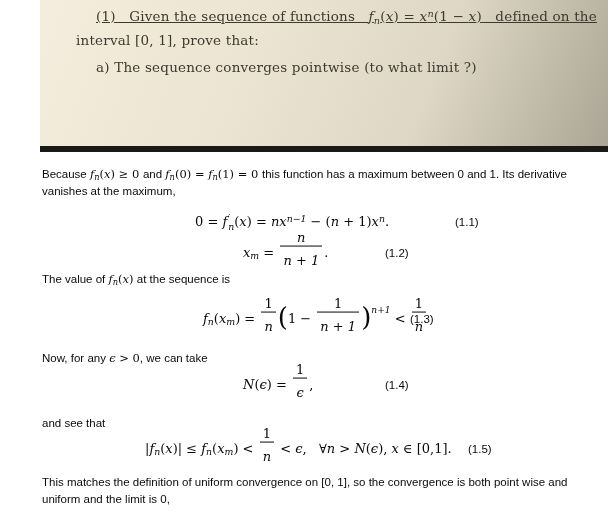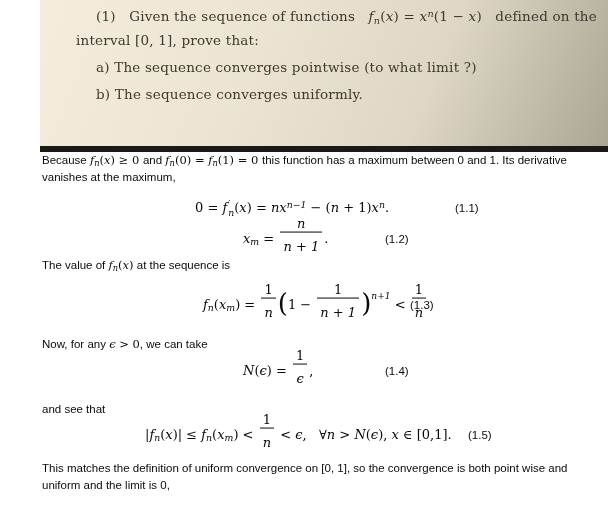--- a/index.html
+++ b/index.html
@@ -7,30 +7,30 @@
        font-family:"Liberation Sans", sans-serif;}
   .page{position:relative;width:608px;height:530px;background:#ffffff;}
 
   
   .photo{position:absolute;left:40px;top:0;width:568px;height:152px;box-sizing:border-box;
          border-bottom:6px solid #191917;
          background:linear-gradient(112deg,#f4eddd 0%,#ece4d2 38%,#ded7c5 68%,#aba595 100%);}
   .pline{position:absolute;white-space:nowrap;color:#3e3930;
          font-family:"DejaVu Serif","Liberation Serif",serif;font-size:13.5px;
          letter-spacing:0.2px;line-height:20px;}
-  .pl1{left:56px;top:4px;}
+  .pl1{left:56px;top:4px;text-decoration:underline;}
   .pl2{left:36px;top:30px;}
   .pl3{left:56px;top:57px;}
   .pl4{left:56px;top:84px;}
 
   
   .main{position:absolute;left:42px;top:152px;width:534px;color:#0a0a0a;font-size:11.5px;}
   .para .line,.para-single{height:17px;line-height:17px;white-space:nowrap;}
   .para{margin:0;}
-  .mt14{}.mt2{margin-top:12px}.mt15{margin-top:15px}.mt3{margin-top:3px}
+  .mt14{margin-top:14px}.mt2{margin-top:12px}.mt15{margin-top:15px}.mt3{margin-top:3px}
   .mt0{margin-top:0}.mt8{margin-top:8px}.mt1{margin-top:1px}.mt13{margin-top:13px}
 
   .eq{position:relative;width:100%;}
   .eq-h20{height:20px}.eq-h36{height:36px}.eq-h46{height:46px}.eq-h34{height:34px}
   .eq-body{position:absolute;top:50%;transform:translateY(-50%);white-space:nowrap;
            font-size:13px;font-family:"DejaVu Serif","Liberation Serif",serif;}
   .tag{position:absolute;top:50%;transform:translateY(-50%);
        font-family:"Liberation Sans",sans-serif;font-size:11.5px;color:#0a0a0a;}
 
   
@@ -55,21 +55,20 @@
 </style>
 </head>
 <body>
 
 <div class="page">
 
   <div class="photo">
     <div class="pline pl1"><span class="seg-t">(1)&nbsp;&nbsp; Given the sequence of functions&nbsp;&nbsp; </span><span class="seg-i">f</span><span class="seg-sub">n</span><span class="seg-m">(</span><span class="seg-i">x</span><span class="seg-m">) = </span><span class="seg-i">x</span><span class="seg-sup">n</span><span class="seg-m">(1 − </span><span class="seg-i">x</span><span class="seg-m">)</span><span class="seg-t">&nbsp;&nbsp; defined on the</span></div>
     <div class="pline pl2">interval [0, 1], prove that:</div>
     <div class="pline pl3">a) The sequence converges pointwise (to what limit ?)</div>
-    <div class="pline pl4">b) The sequence converges uniformly.</div>
   </div>
 
   <div class="main">
 
     <div class="para mt14">
       <div class="line"><span class="seg-t">Because </span><span class="seg-i">f</span><span class="seg-sub">n</span><span class="seg-m">(</span><span class="seg-i">x</span><span class="seg-m">) ≥ 0 </span><span class="seg-t">and </span><span class="seg-i">f</span><span class="seg-sub">n</span><span class="seg-m">(0) = </span><span class="seg-i">f</span><span class="seg-sub">n</span><span class="seg-m">(1) = 0 </span><span class="seg-t">this function has a maximum between 0 and 1. Its derivative</span></div>
       <div class="line">vanishes at the maximum,</div>
     </div>
 
     <div class="eq eq-h20 mt2">

